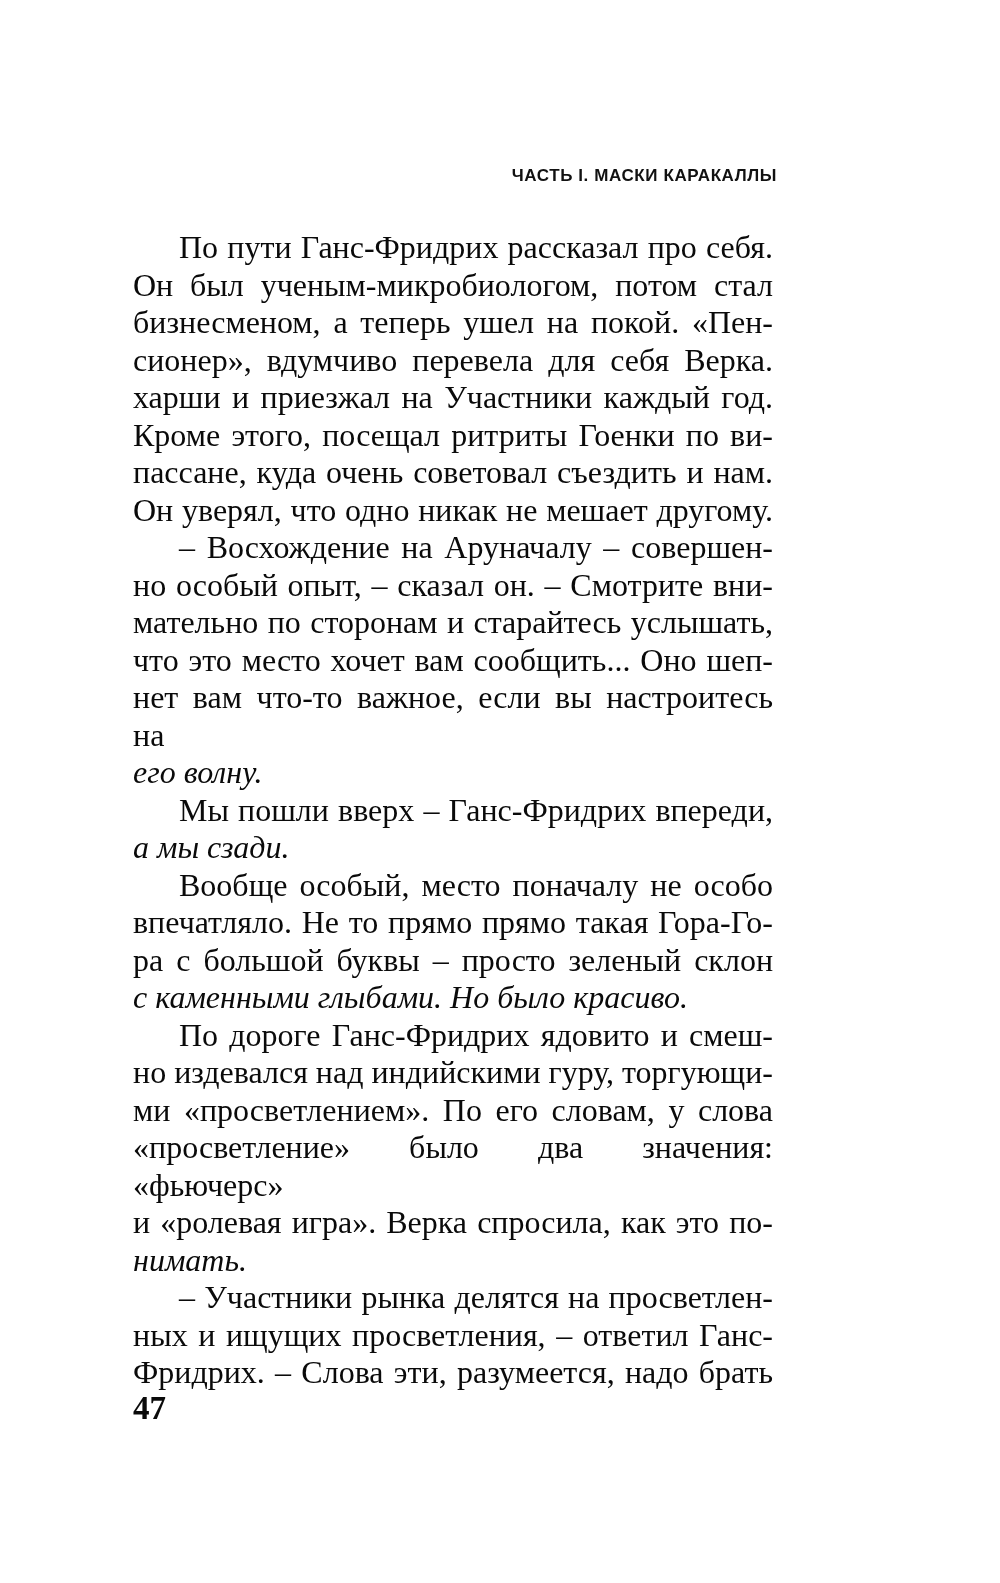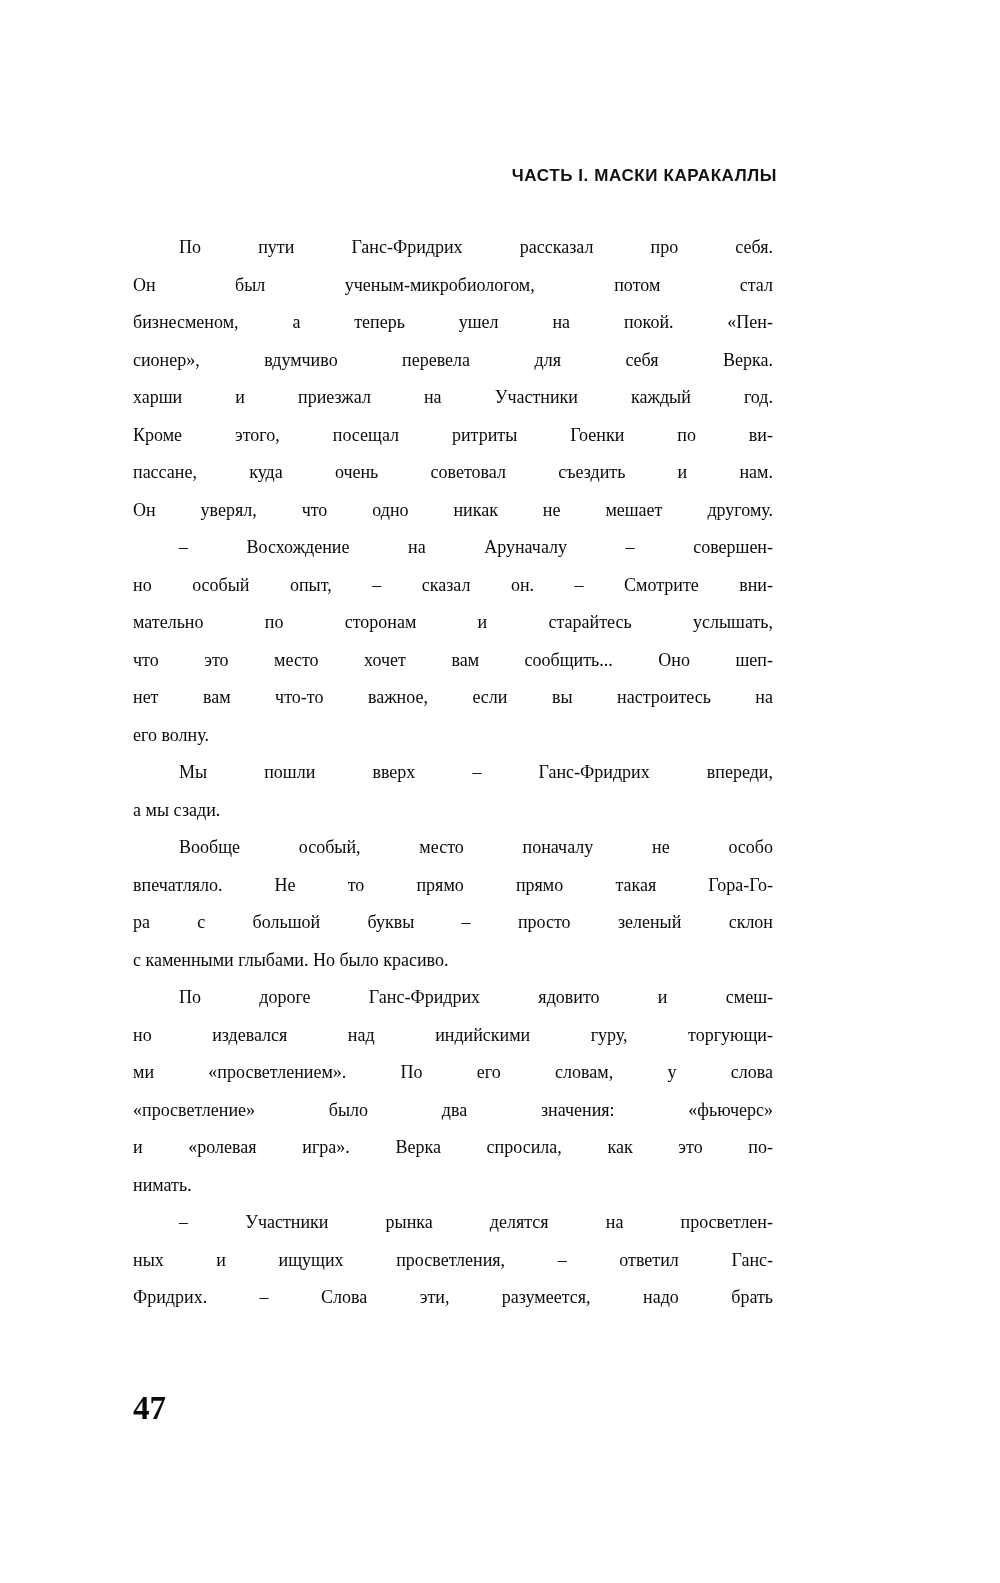--- a/index.html
+++ b/index.html
@@ -28,34 +28,35 @@
     letter-spacing: 0.6px;
     color: #111111;
     white-space: nowrap;
     margin-top: 16px;
   }
   .text-block {
     position: absolute;
     left: 133px;
     top: 229px;
     width: 640px;
-    font-size: 18px;
+    font-size: 32px;
     line-height: 37.5px;
     color: #0a0a0a;
   }
   .paragraph { margin: 0; padding: 0; }
   .line {
     text-align: justify;
     text-align-last: justify;
     -moz-text-align-last: justify;
     white-space: normal;
   }
   .line.indent { padding-left: 46px; }
   .line.endline {
     text-align-last: left;
+    font-style: italic;
     -moz-text-align-last: left;
   }
   .page-number {
     position: absolute;
     left: 133px;
     top: 1390px;
     width: 640px;
     text-align: left;
     font-family: "Liberation Serif", serif;
     font-size: 33px;

